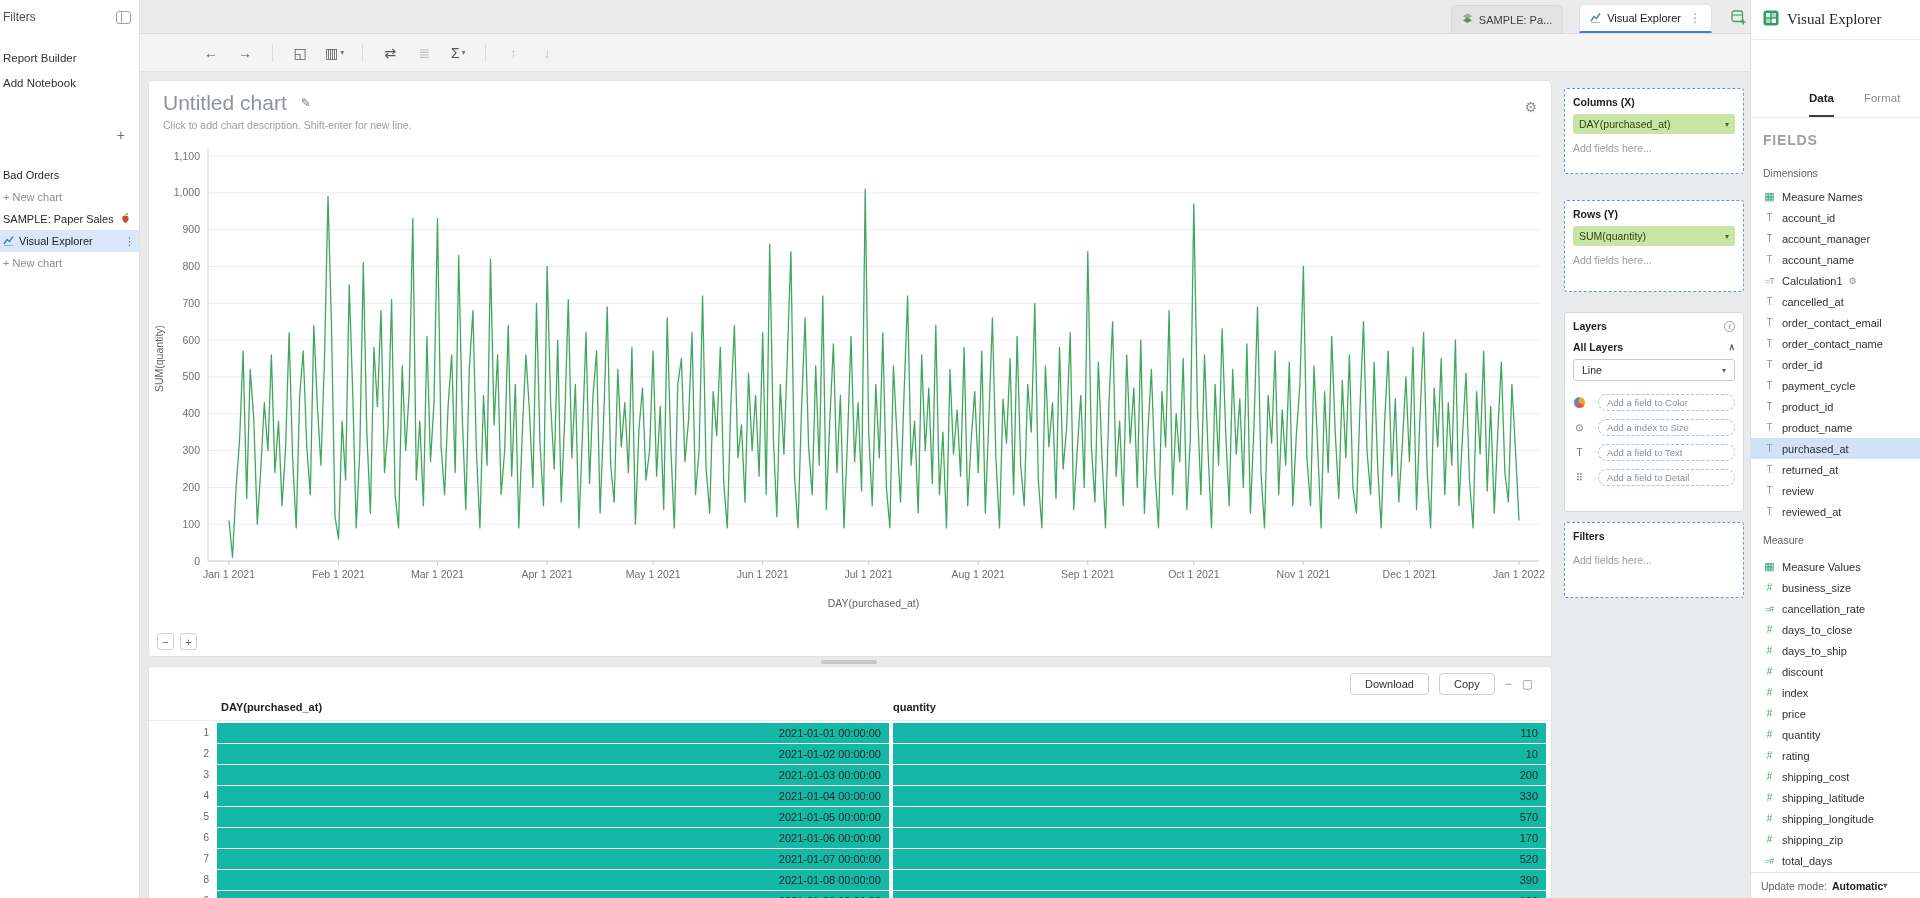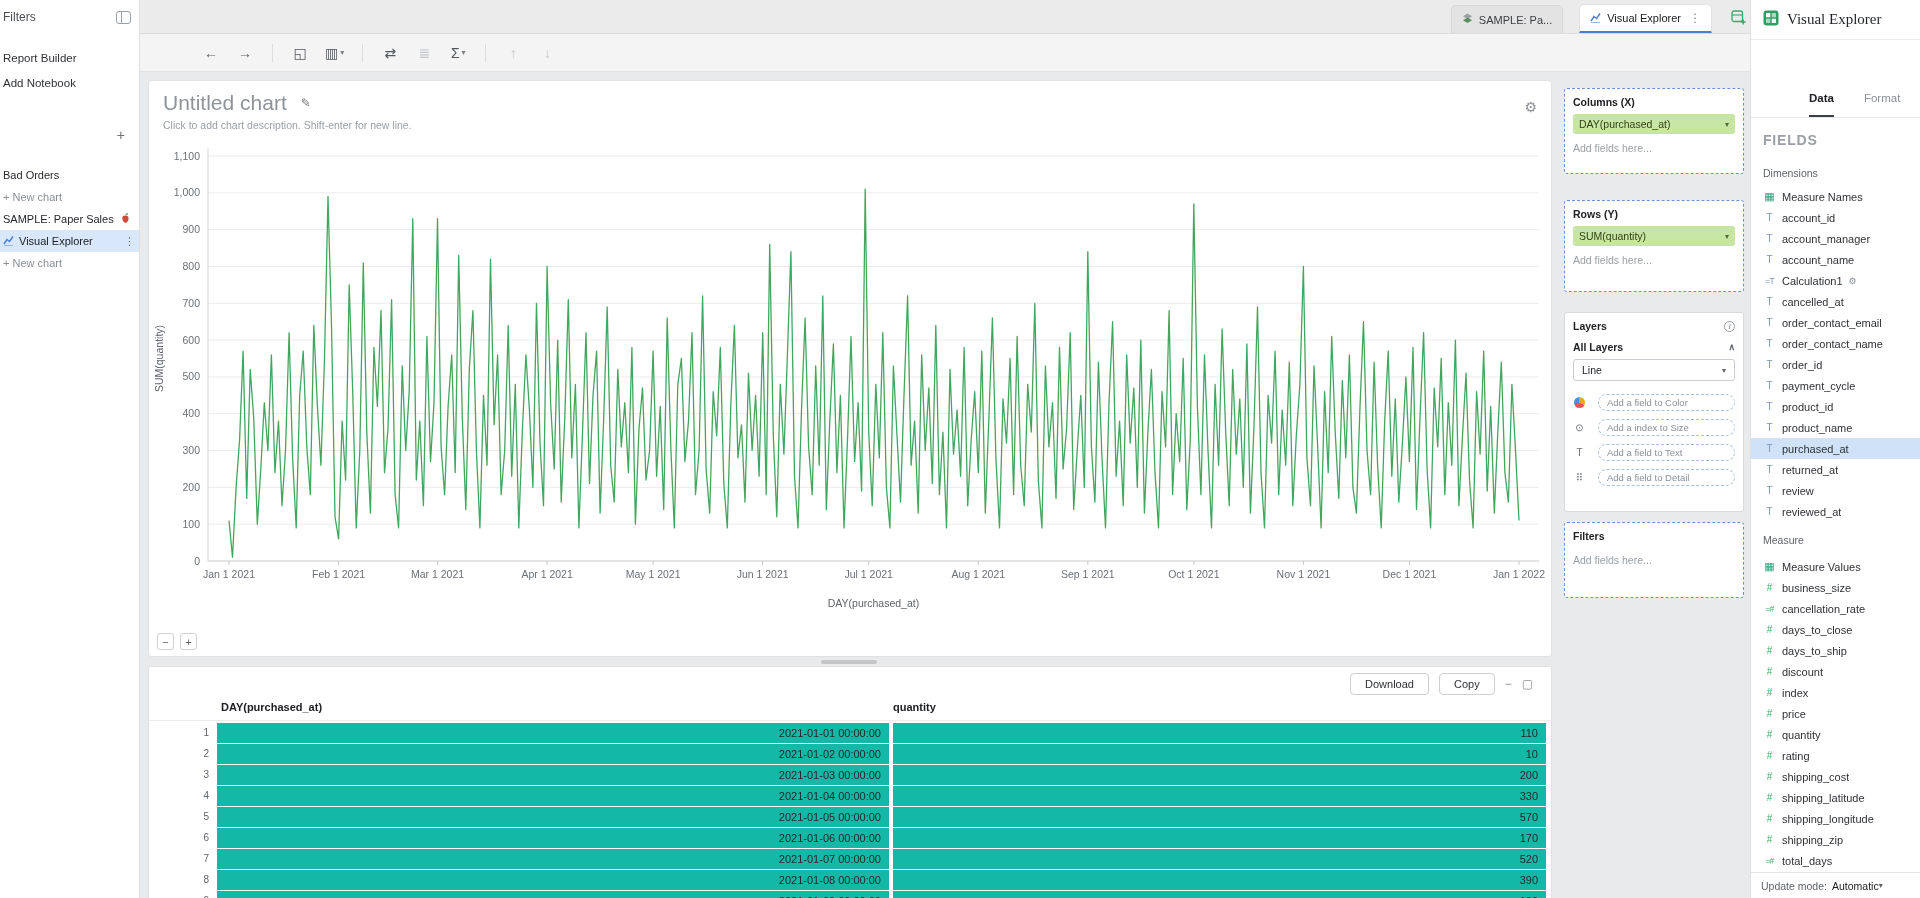--- a/index.html
+++ b/index.html
@@ -105,21 +105,21 @@
   .f-row.selected { background:#cfe2f7; }
   .f-ic { width:13px; text-align:center; flex:none; font-size:10px; }
   .ic-text, .ic-calc_text { color:#7c97b3; }
   .ic-number, .ic-calc_number { color:#3fae68; }
   .ic-calc_text, .ic-calc_number { font-size:8.5px; letter-spacing:-0.5px; }
   .ic-measure_grid { color:#2fa07c; font-size:11px; }
   .f-label { overflow:hidden; text-overflow:ellipsis; }
   .f-trail { font-size:9px; color:#8a8f94; }
   .update-bar { position:absolute; bottom:0; left:0; width:100%; height:26px; background:#fff; border-top:1px solid #e5e5e6; display:flex; align-items:center; gap:5px; padding:0 10px; font-size:10.5px; }
   .um-label { color:#5f6368; }
-  .um-value { color:#202124; display:flex; align-items:center; gap:0; cursor:pointer; }
+  .um-value { color:#202124; display:flex; align-items:center; gap:0; cursor:pointer;font-weight:bold; }
   .um-caret { font-size:8px; color:#5f6368; }
 </style>
 </head>
 <body>
 
 <div id="sidebar">
   <div class="sb-header">
     <span class="sb-title">Filters</span>
     <span class="sb-collapse">
       <svg width="15" height="13" viewBox="0 0 15 13">

